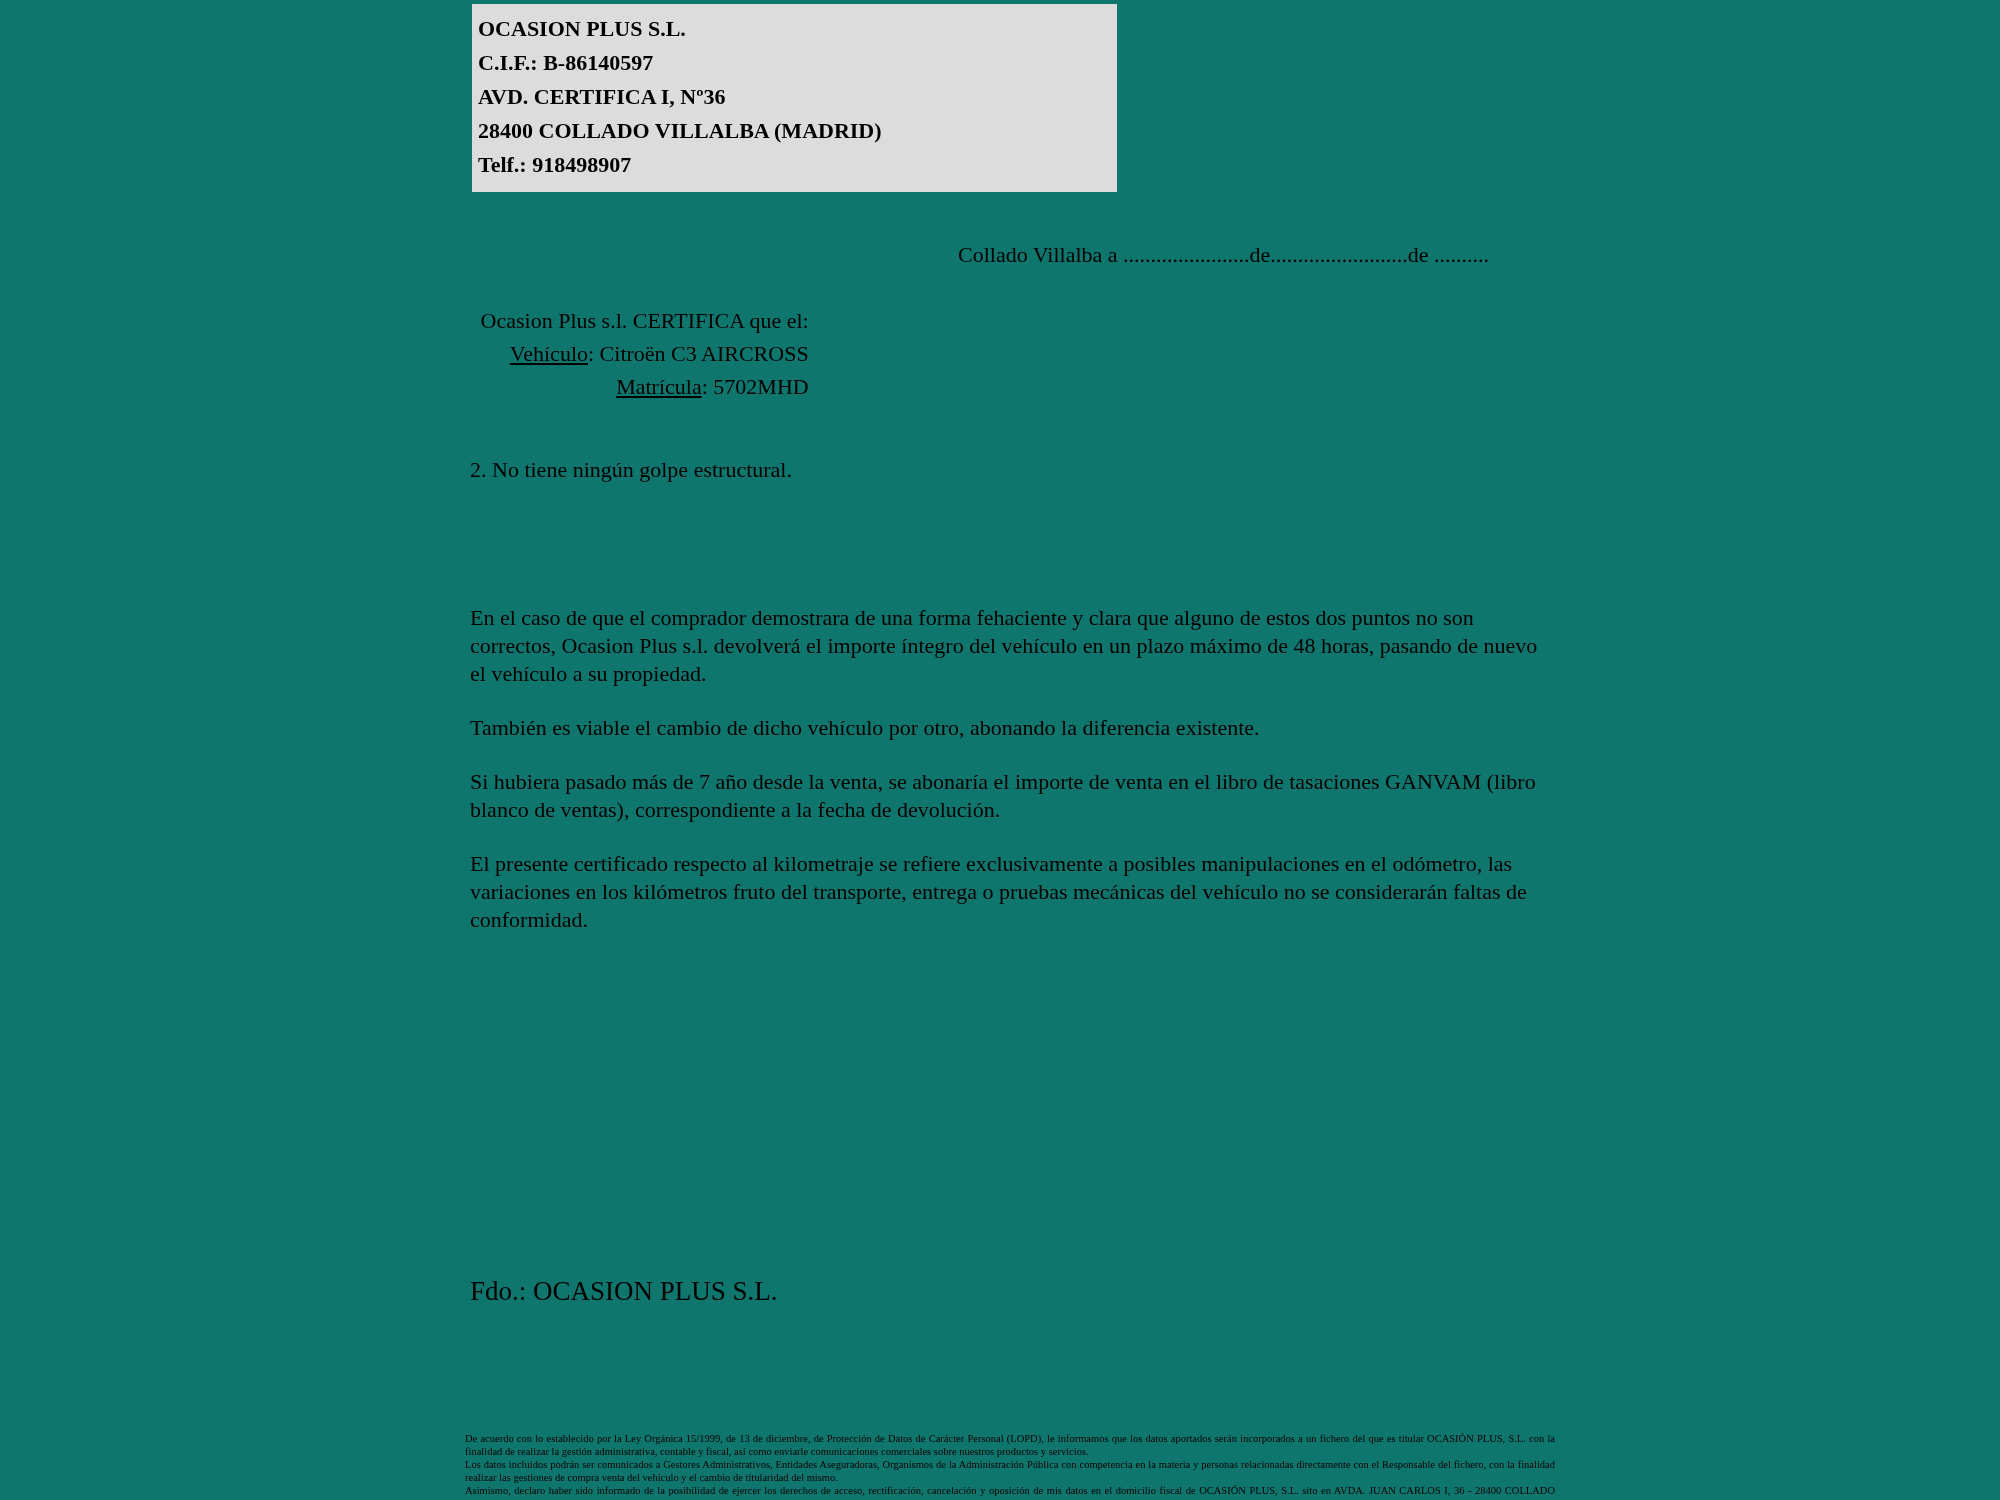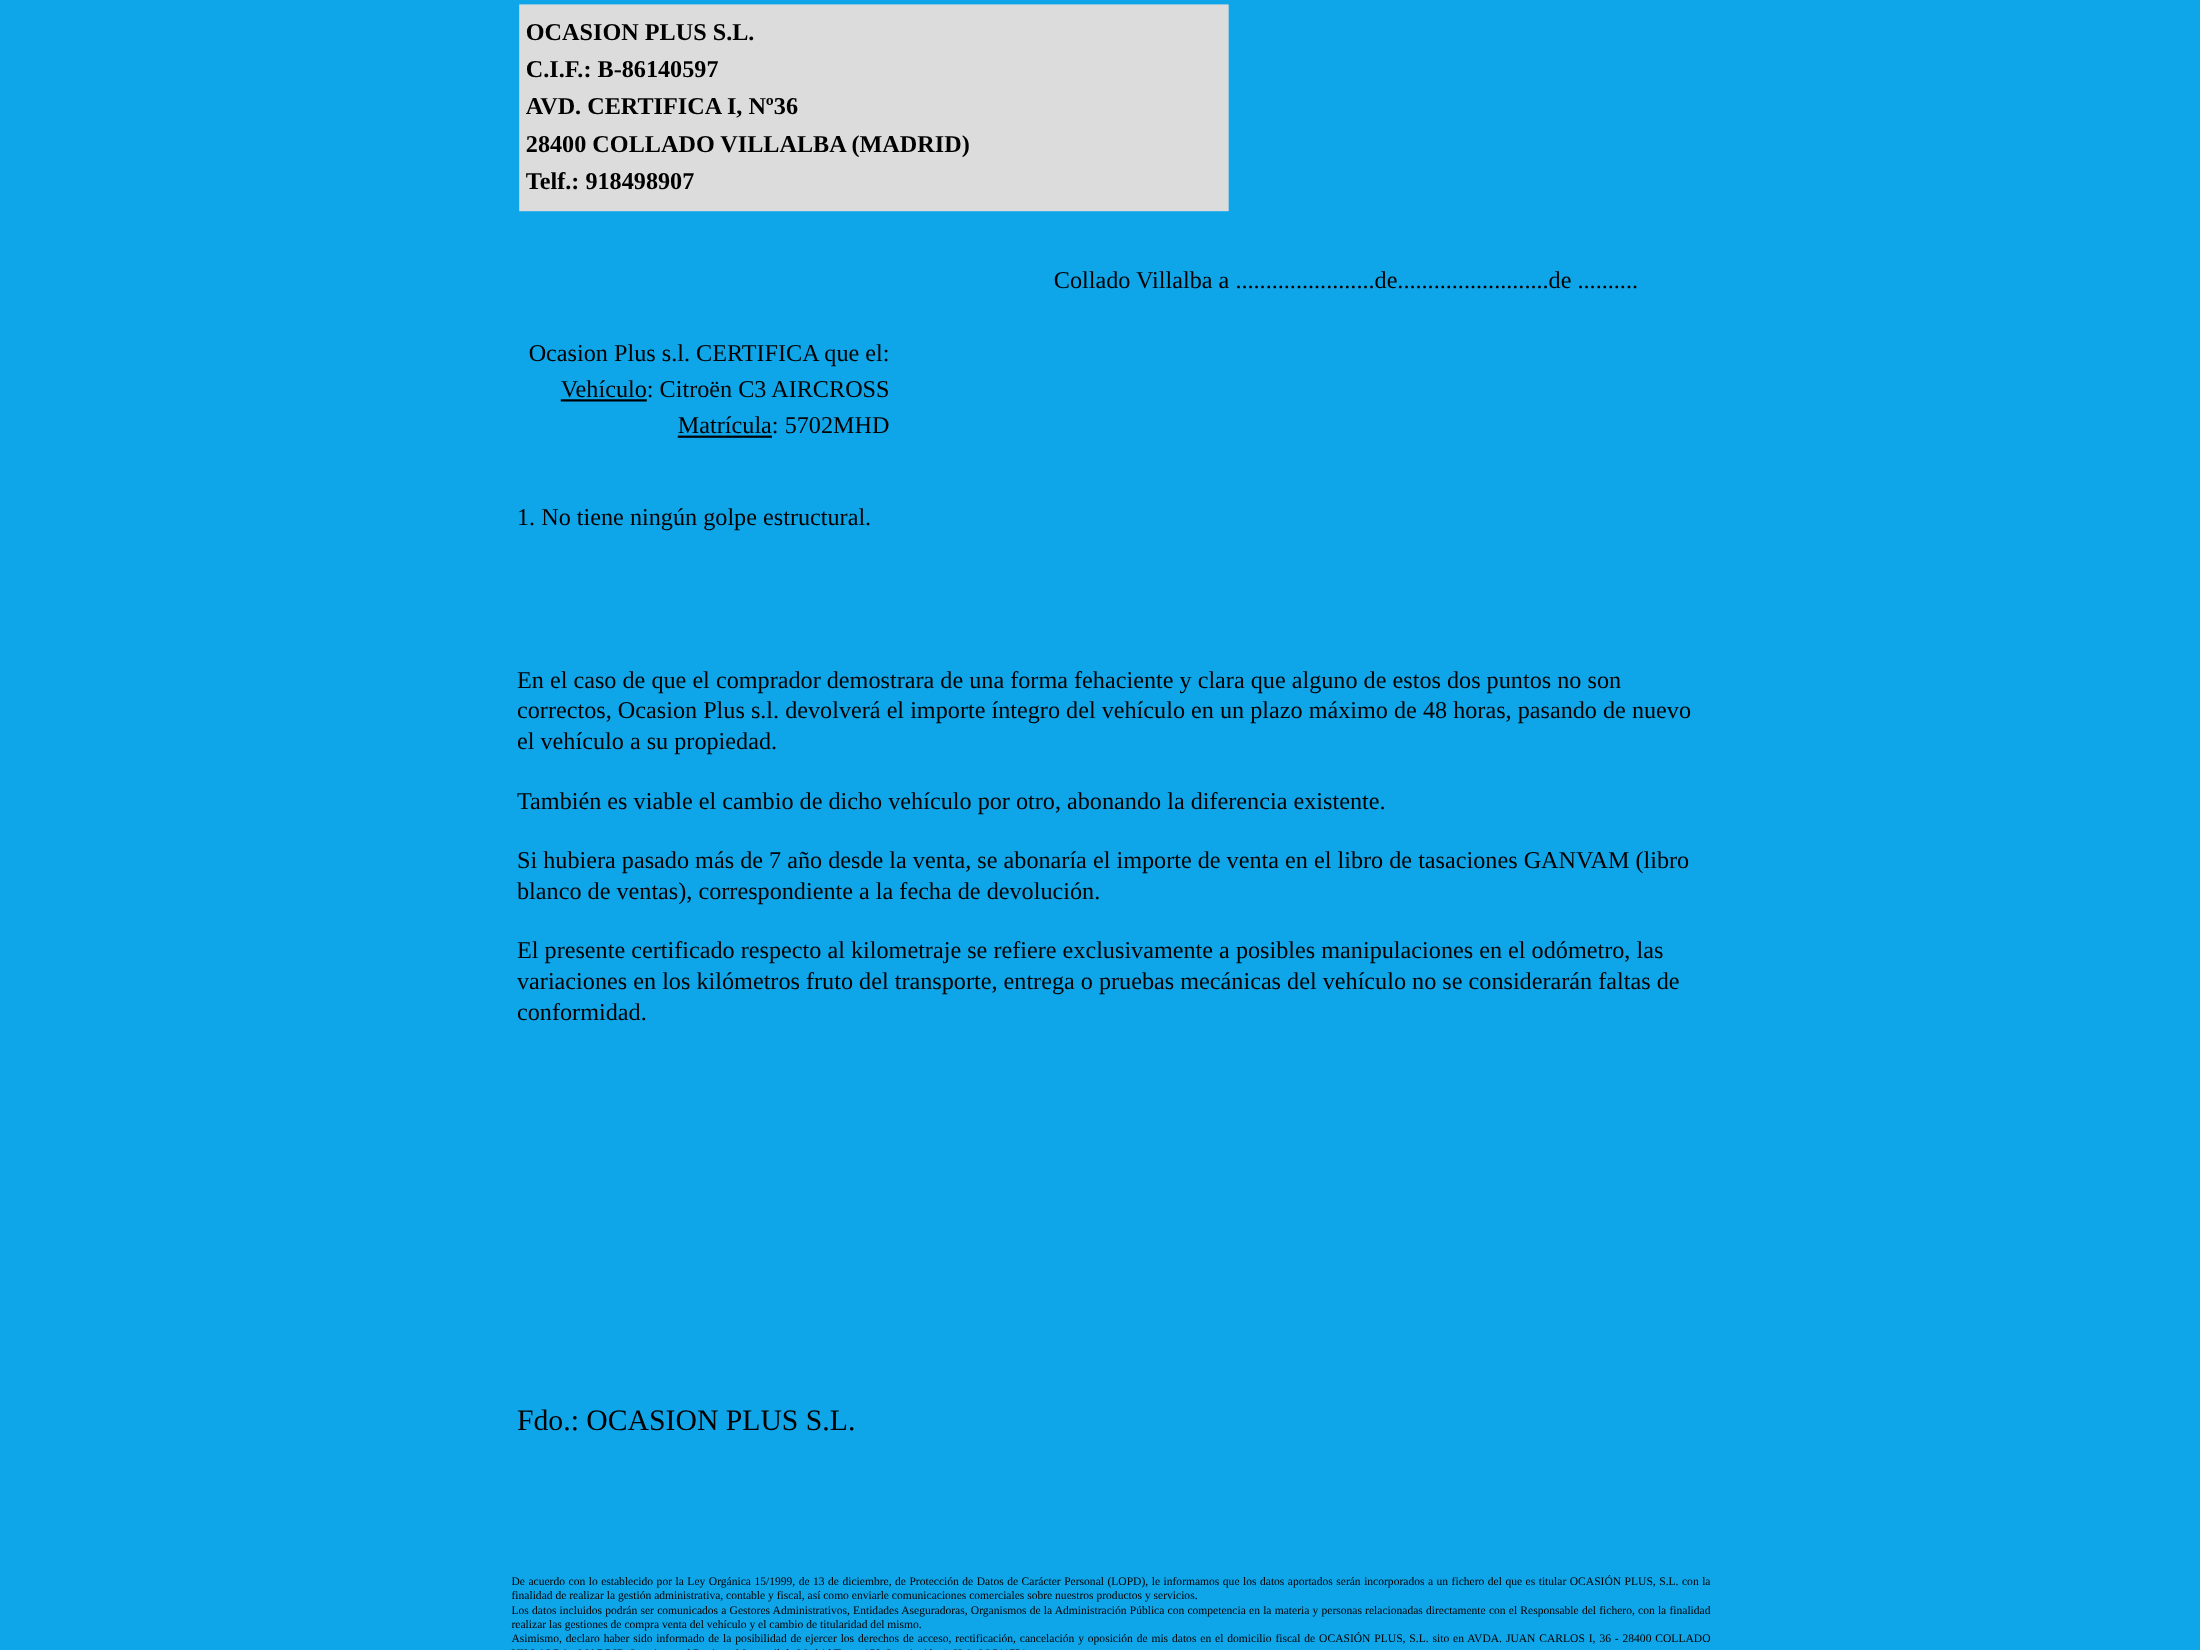--- a/index.html
+++ b/index.html
@@ -4,21 +4,21 @@
 <style>
   html, body {
     margin: 0;
     padding: 0;
     background: #ffffff;
   }
   #page {
     position: relative;
     width: 2000px;
     height: 1500px;
-    background: #0ea5e9;
+    background: #0f766e;
     font-family: "Liberation Serif", "DejaVu Serif", serif;
     color: #000000;
     overflow: hidden;
   }
   
   .company-box {
     position: absolute;
     left: 472px;
     top: 4px;
     width: 645px;
@@ -112,21 +112,21 @@
     <div class="row">Ocasion Plus s.l. CERTIFICA que el:</div>
     <div class="row">
       <span class="label-cell"><span>Vehículo</span></span><span>: Citroën C3 AIRCROSS</span>
     </div>
     <div class="row">
       <span class="label-cell"><span>Matrícula</span></span><span>: 5702MHD</span>
     </div>
   </div>
 
   <div class="points">
-    <div class="point">1. No tiene ningún golpe estructural.</div>
+    <div class="point">2. No tiene ningún golpe estructural.</div>
   </div>
 
   <div class="body-paragraphs">
     <div class="para">En el caso de que el comprador demostrara de una forma fehaciente y clara que alguno de estos dos puntos no son correctos, Ocasion Plus s.l. devolverá el importe íntegro del vehículo en un plazo máximo de 48 horas, pasando de nuevo el vehículo a su propiedad.</div>
     <div class="para">También es viable el cambio de dicho vehículo por otro, abonando la diferencia existente.</div>
     <div class="para">Si hubiera pasado más de 7 año desde la venta, se abonaría el importe de venta en el libro de tasaciones GANVAM (libro blanco de ventas), correspondiente a la fecha de devolución.</div>
     <div class="para">El presente certificado respecto al kilometraje se refiere exclusivamente a posibles manipulaciones en el odómetro, las variaciones en los kilómetros fruto del transporte, entrega o pruebas mecánicas del vehículo no se considerarán faltas de conformidad.</div>
   </div>
 
   <div class="signature">Fdo.: OCASION PLUS S.L.</div>

